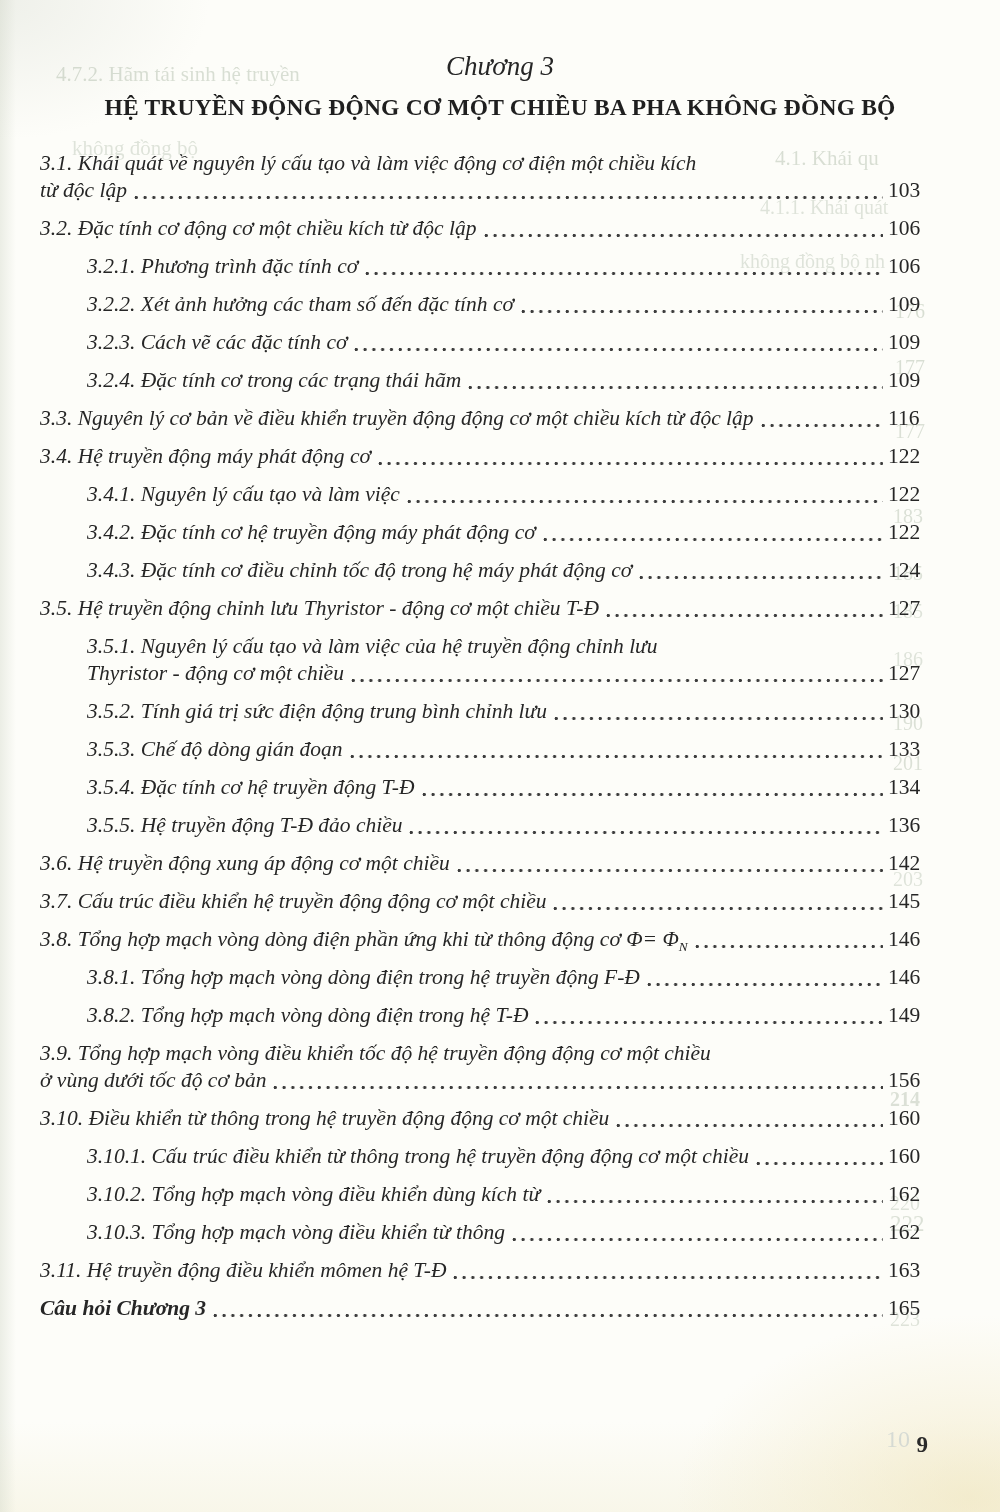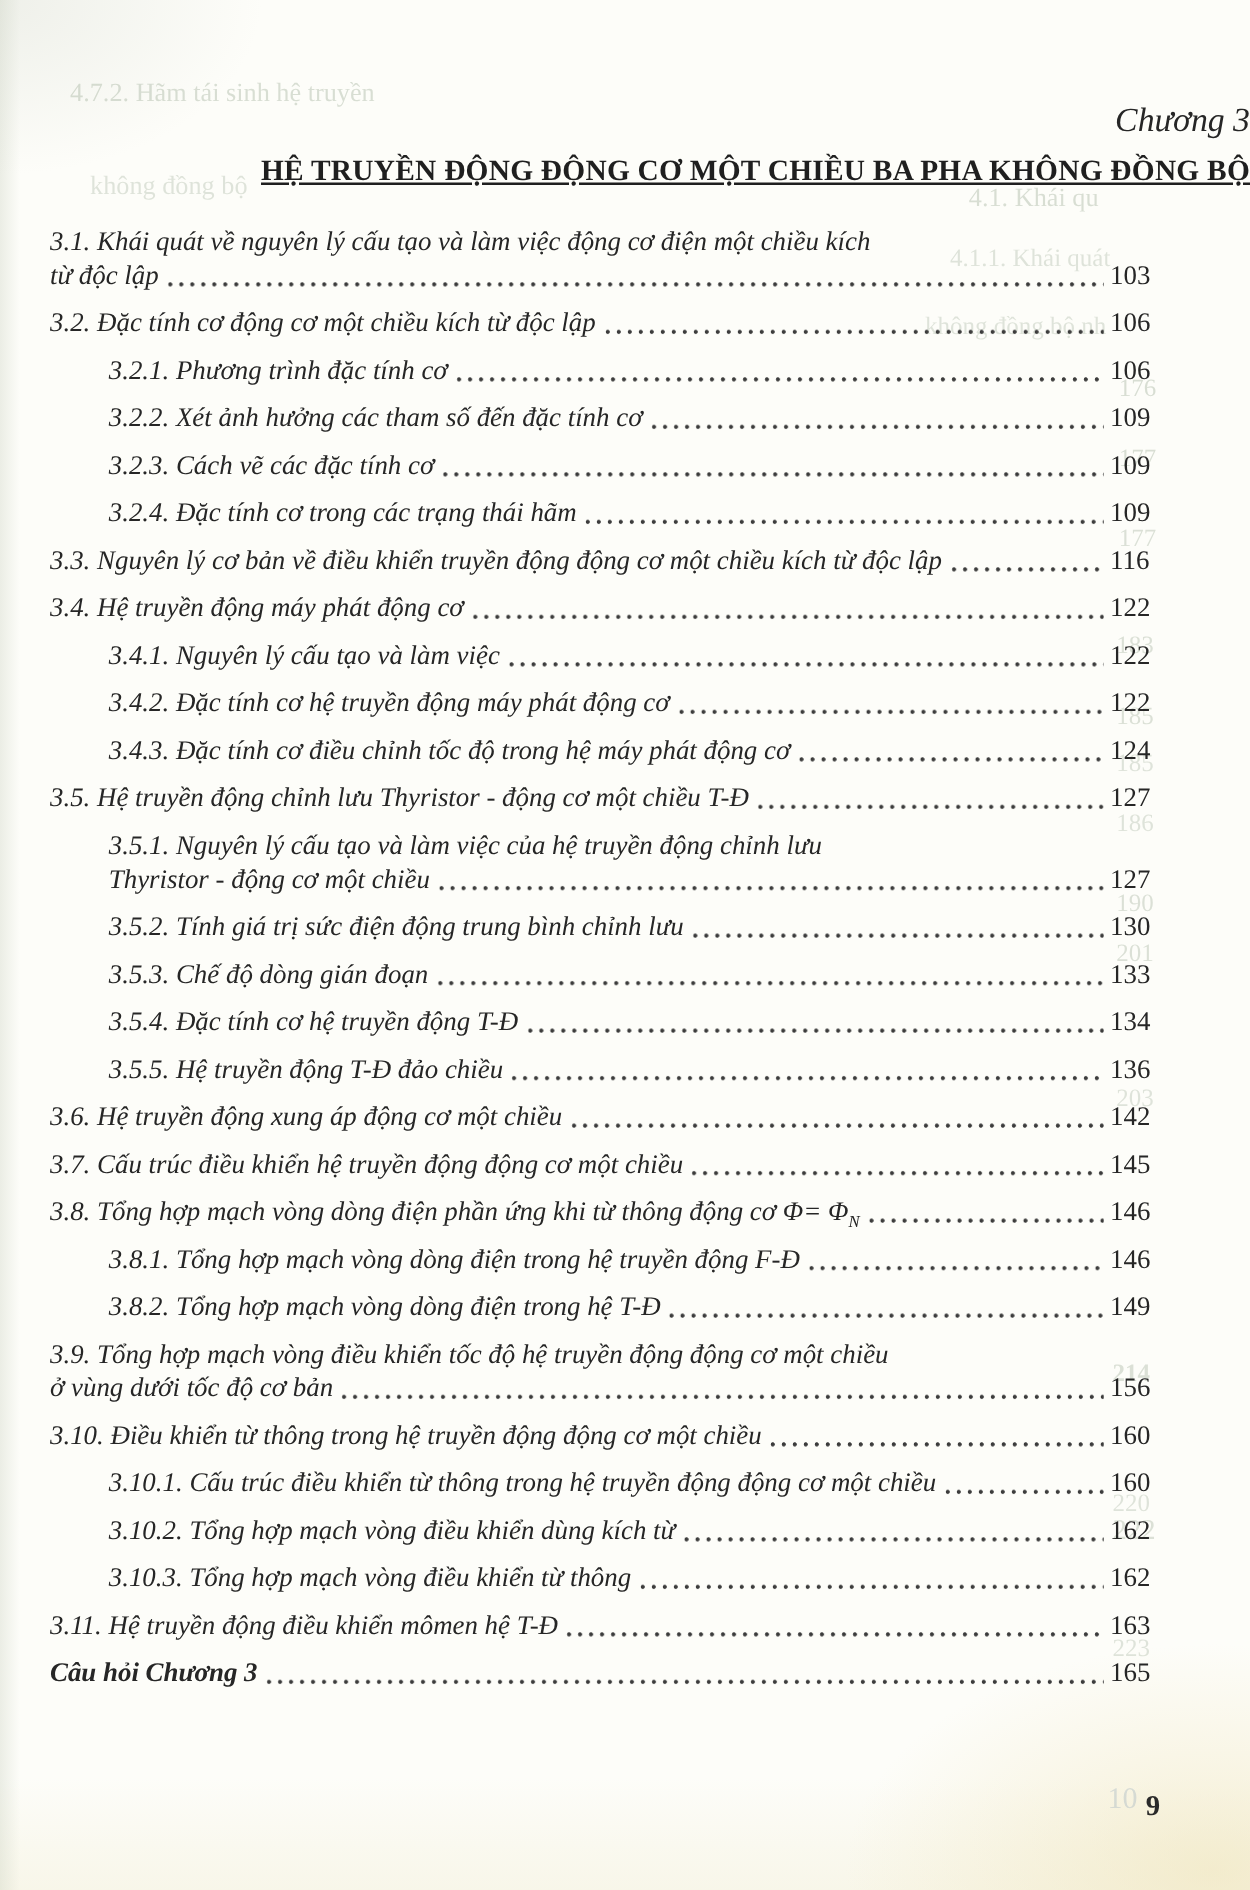--- a/index.html
+++ b/index.html
@@ -23,34 +23,33 @@
   }
   .ghost-layer{position:absolute;inset:0;pointer-events:none;}
   .ghost{
     position:absolute;
     color:#86997f;
     white-space:nowrap;
     font-family:"Liberation Serif","DejaVu Serif",serif;
     filter:blur(0.4px);
   }
   .content{position:relative;}
-  .header{text-align:right;padding-top:80px;}
+  .header{text-align:center;padding-top:50px;}
   .chapter-label{
     font-style:italic;
     font-size:27px;
     line-height:32px;
   }
   .page-title{
     margin-top:10px;
     font-weight:bold;
     font-size:23.5px;
     line-height:30px;
     letter-spacing:0.2px;
     color:#1f1f1f;
-    text-decoration:underline;
   }
   .toc{
     margin:28px 70px 0 40px;
     font-size:21.5px;
   }
   .toc-row{margin-bottom:11px;}
   .toc-row.indent-1{padding-left:47px;}
   .toc-row.bold .entry-text{font-weight:bold;}
   .toc-line{display:flex;line-height:27px;}
   .entry-text{flex:0 1 auto;font-style:italic;}

